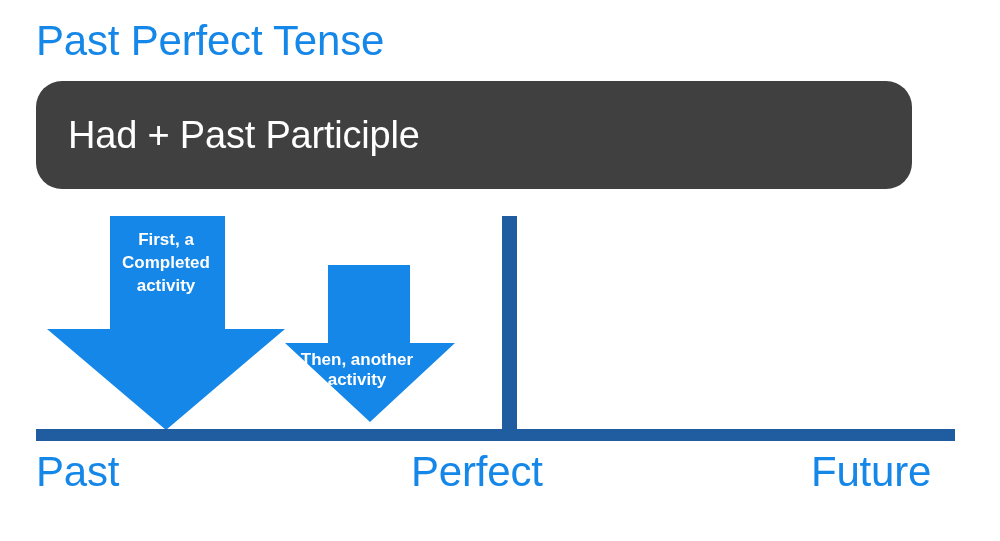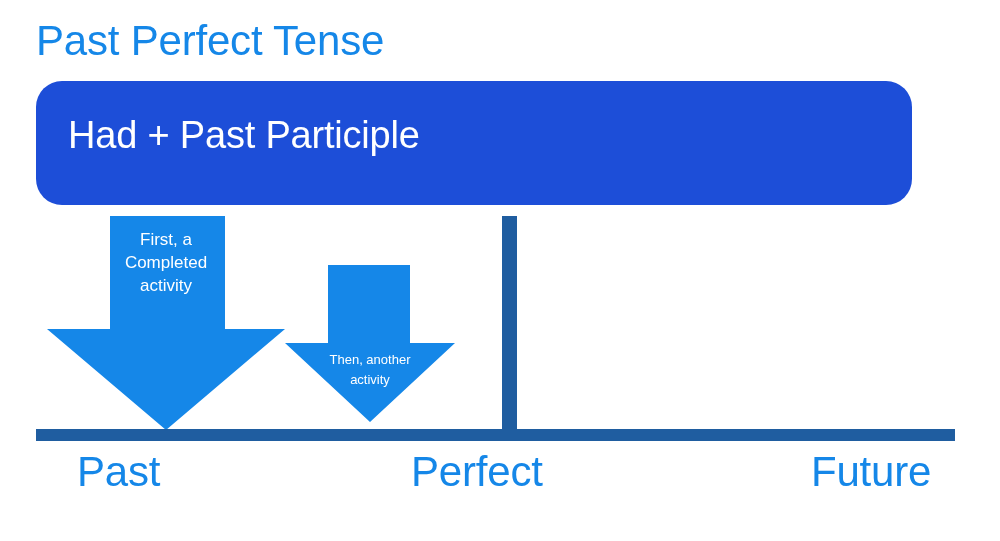--- a/index.html
+++ b/index.html
@@ -36,22 +36,22 @@
     white-space: nowrap;
     letter-spacing: -0.2px;
   }
 
   
   #formula-banner {
     position: absolute;
     left: 36px;
     top: 81px;
     width: 876px;
-    height: 124px;
-    background: #1d4ed8;
+    height: 108px;
+    background: #404040;
     border-radius: 26px;
     box-sizing: border-box;
   }
   #formula-text {
     position: absolute;
     left: 32px;
     top: 30px;
     font-size: 38px;
     line-height: 48px;
     color: #ffffff;
@@ -83,49 +83,49 @@
   }
   .arrow svg { display: block; }
 
   #arrow-first  { left: 47px;  top: 216px;  width: 238px; height: 214px; }
   #arrow-second { left: 285px; top: 265px;  width: 170px; height: 157px; }
 
   .arrow-label {
     position: absolute;
     color: #ffffff;
     text-align: center;
-    font-weight: 400;
+    font-weight: 700;
     white-space: pre-line;
     pointer-events: none;
   }
   #arrow-first-label {
     left: 47px;
     top: 228px;
     width: 238px;
     font-size: 17px;
     line-height: 23px;
   }
   #arrow-second-label {
-    left: 285px;
+    left: 272px;
     top: 350px;
     width: 170px;
-    font-size: 13px;
+    font-size: 17px;
     line-height: 20px;
   }
 
   
   .axis-label {
     position: absolute;
     font-size: 42px;
     line-height: 50px;
     color: #1587E8;
     white-space: nowrap;
     letter-spacing: -0.2px;
   }
-  #label-past    { left: 36px;  top: 447px; margin-left: 41px; }
+  #label-past    { left: 36px;  top: 447px; }
   #label-present { left: 411px; top: 447px; }
   #label-future  { left: 811px; top: 447px; text-align: center; }
 </style>
 </head>
 <body>
 
 <div id="slide">
 
   <div id="page-title">Past Perfect Tense</div>
 

